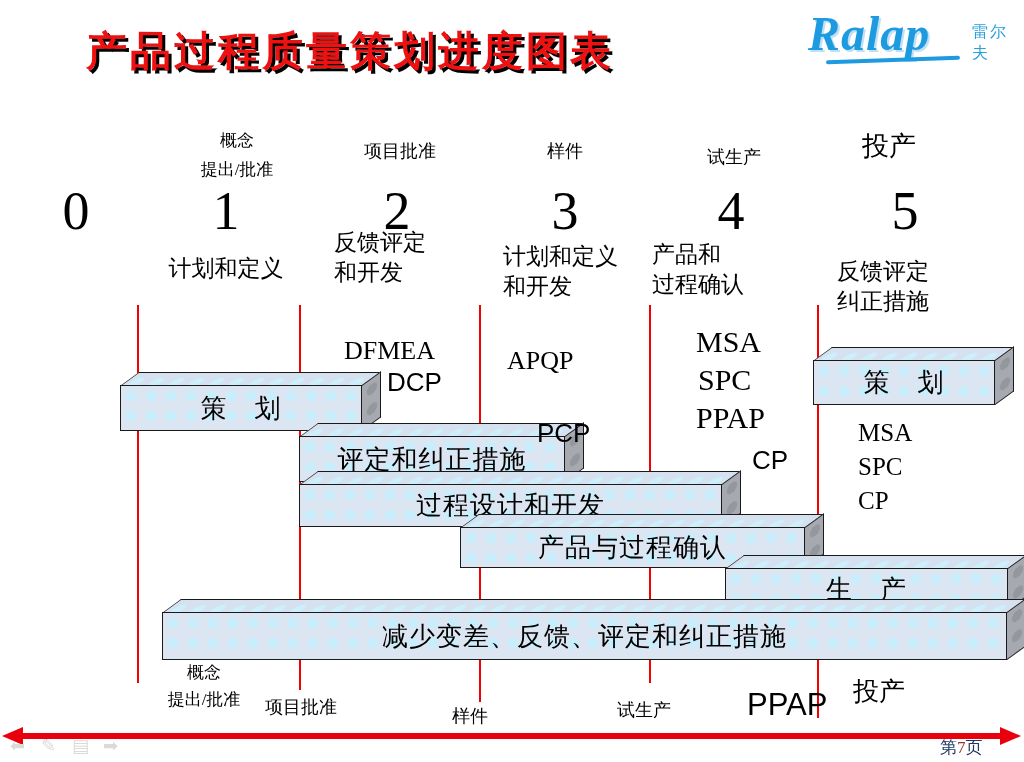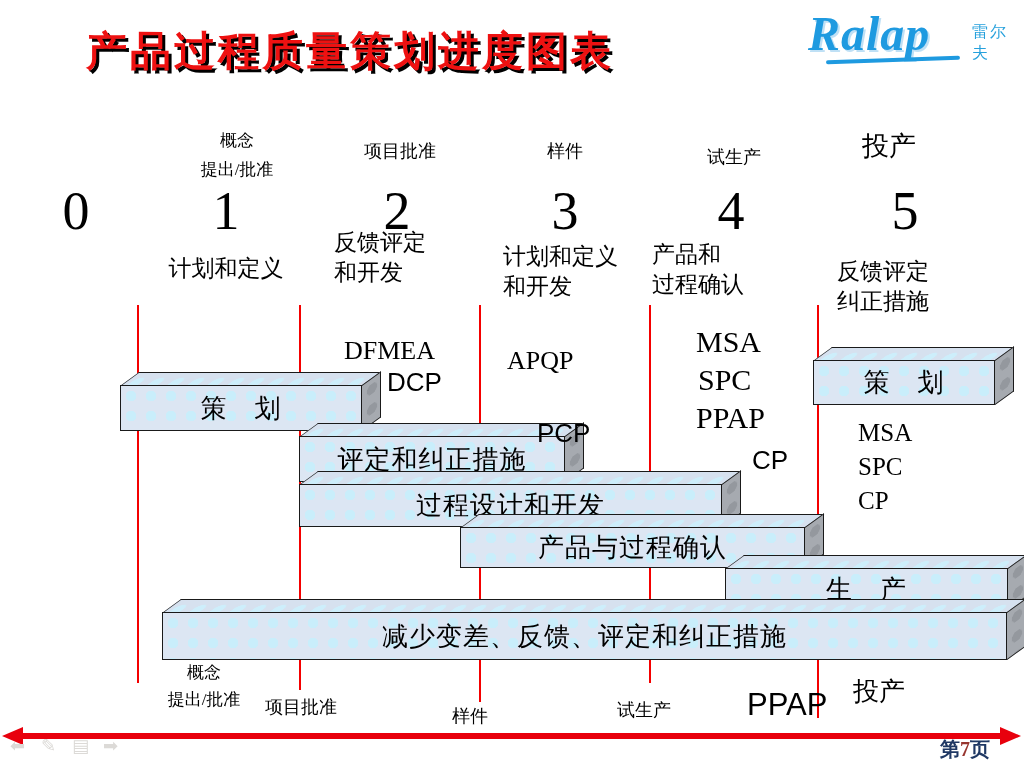--- a/index.html
+++ b/index.html
@@ -108,21 +108,21 @@
     border-top:9px solid transparent; border-bottom:9px solid transparent; border-right:21px solid #e8000d;}
   .arrow-head-r{ left:1000px; top:727px; width:0; height:0; z-index:5;
     border-top:9px solid transparent; border-bottom:9px solid transparent; border-left:21px solid #e8000d;}
 
   
   .nav{ top:737px; font-size:18px; color:#dcdad7; z-index:6; cursor:pointer;
         font-family:"DejaVu Sans",sans-serif; line-height:1;}
   .nav-back{left:10px;} .nav-pen{left:41px;} .nav-menu{left:72px;} .nav-fwd{left:103px;}
 
   
-  .pageno{ left:940px; top:736px; font-size:20px; z-index:6;font-weight:bold;}
+  .pageno{ left:940px; top:736px; font-size:17px; z-index:6;}
   .pageno .t{ color:#1f3864;}
   .pageno .n{ color:#97352f;}
 </style>
 </head>
 <body>
 
 <div id="slide">
 
   <div class="abs title">产品过程质量策划进度图表</div>
   <div class="abs logo-text">Ralap</div>

